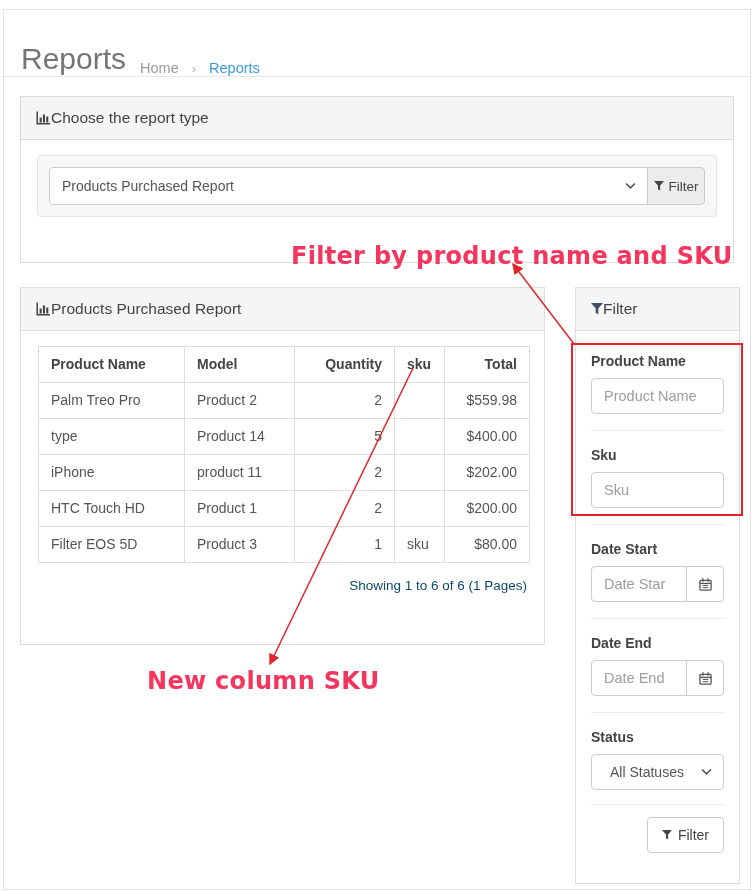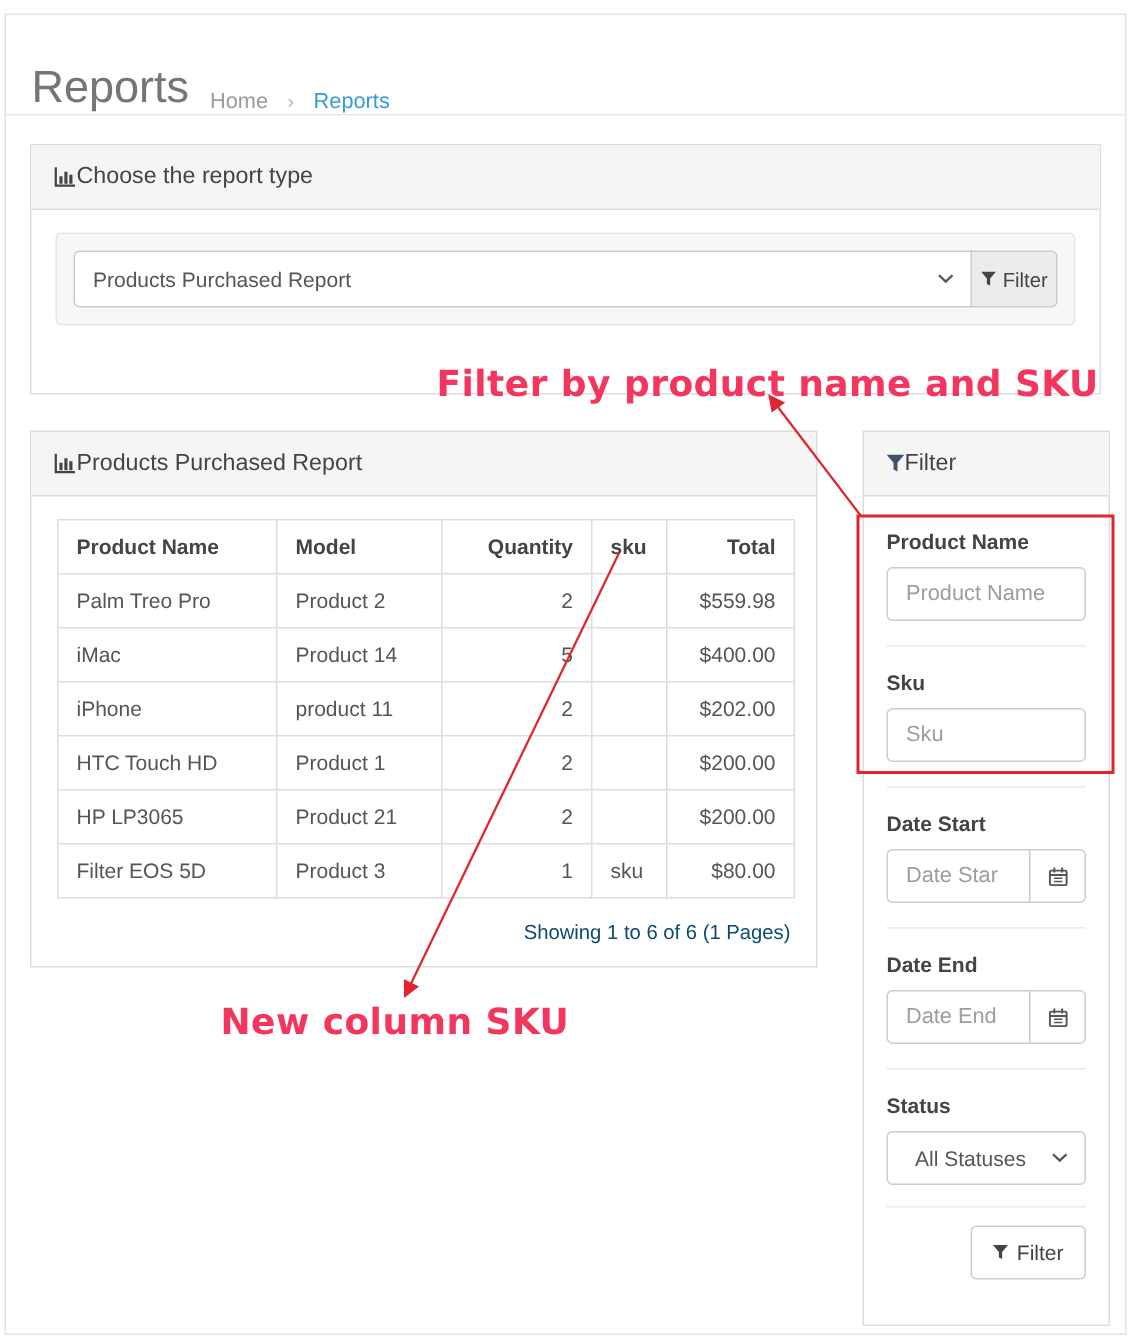--- a/index.html
+++ b/index.html
@@ -188,43 +188,36 @@
       </thead>
       <tbody>
         <tr>
           <td>Palm Treo Pro</td>
           <td>Product 2</td>
           <td class="al-right">2</td>
           <td></td>
           <td class="al-right">$559.98</td>
         </tr>
         <tr>
-          <td>iMac</td>
+          <td>type</td>
           <td>Product 14</td>
           <td class="al-right">5</td>
           <td></td>
           <td class="al-right">$400.00</td>
         </tr>
         <tr>
           <td>iPhone</td>
           <td>product 11</td>
           <td class="al-right">2</td>
           <td></td>
           <td class="al-right">$202.00</td>
         </tr>
         <tr>
           <td>HTC Touch HD</td>
           <td>Product 1</td>
-          <td class="al-right">2</td>
-          <td></td>
-          <td class="al-right">$200.00</td>
-        </tr>
-        <tr>
-          <td>HP LP3065</td>
-          <td>Product 21</td>
           <td class="al-right">2</td>
           <td></td>
           <td class="al-right">$200.00</td>
         </tr>
         <tr>
           <td>Filter EOS 5D</td>
           <td>Product 3</td>
           <td class="al-right">1</td>
           <td>sku</td>
           <td class="al-right">$80.00</td>

